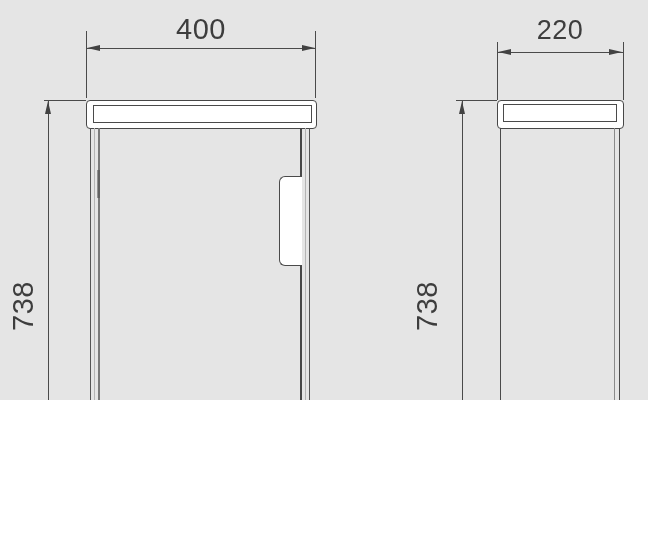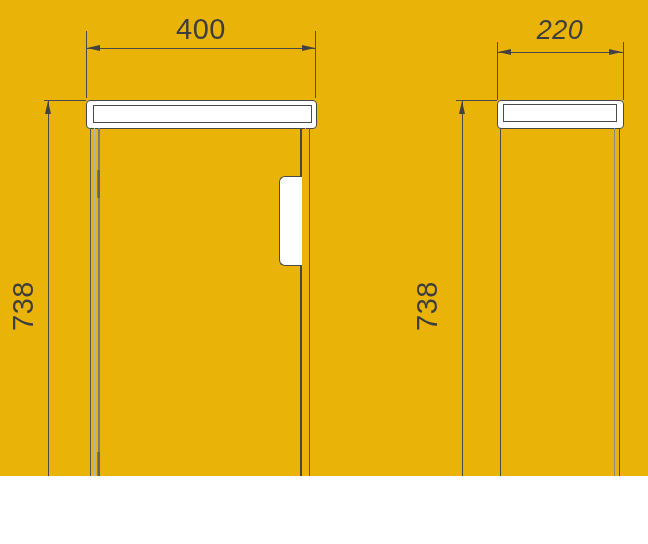--- a/index.html
+++ b/index.html
@@ -1,19 +1,19 @@
 <!DOCTYPE html>
 <html><head>
 <meta charset="utf-8">
 <style>
   html,body{margin:0;padding:0;background:#ffffff;}
   .canvas{
     position:relative;
-    width:648px;height:476px;
-    background:#eab308;
+    width:648px;height:400px;
+    background:#e5e5e5;
     overflow:hidden;
     font-family:"Liberation Sans", sans-serif;
   }
   .vline{position:absolute;width:1px;background:#4a4a4a;}
   .hline{position:absolute;height:1px;background:#4a4a4a;}
   .rect{position:absolute;box-sizing:border-box;background:#ffffff;}
   .dim-label{
     position:absolute;
     color:#3d3d3d;
     font-size:29px;
@@ -75,21 +75,21 @@
     <div class="arrow arrow-right" style="left:302px;top:44.5px;"></div>
     <div class="dim-label" style="left:141px;top:14px;width:120px;">400</div>
   </div>
 
   <div>
     <div class="vline" style="left:496.5px;top:42px;height:58px;"></div>
     <div class="vline" style="left:622.5px;top:42px;height:58px;"></div>
     <div class="hline" style="left:497px;top:52px;width:126px;"></div>
     <div class="arrow arrow-left" style="left:497.5px;top:49px;"></div>
     <div class="arrow arrow-right" style="left:609px;top:49px;"></div>
-    <div class="dim-label" style="left:500px;top:15px;width:120px;font-size:27px;font-style:italic;">220</div>
+    <div class="dim-label" style="left:500px;top:15px;width:120px;font-size:27px;">220</div>
   </div>
 
   <div>
     <div class="hline" style="left:44px;top:99.5px;width:42px;"></div>
     <div class="vline" style="left:47.5px;top:100px;height:421px;"></div>
     <div class="arrow arrow-up" style="left:44.5px;top:100.5px;"></div>
     <div class="arrow arrow-down" style="left:44.5px;top:507px;"></div>
     <div class="dim-label rot" style="left:-17px;top:291px;width:80px;">738</div>
   </div>
 

